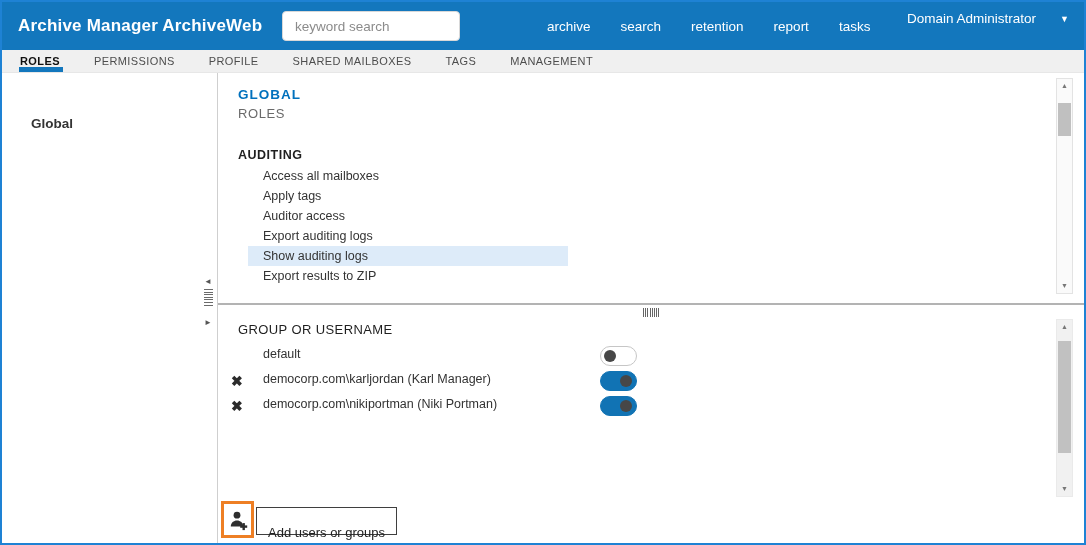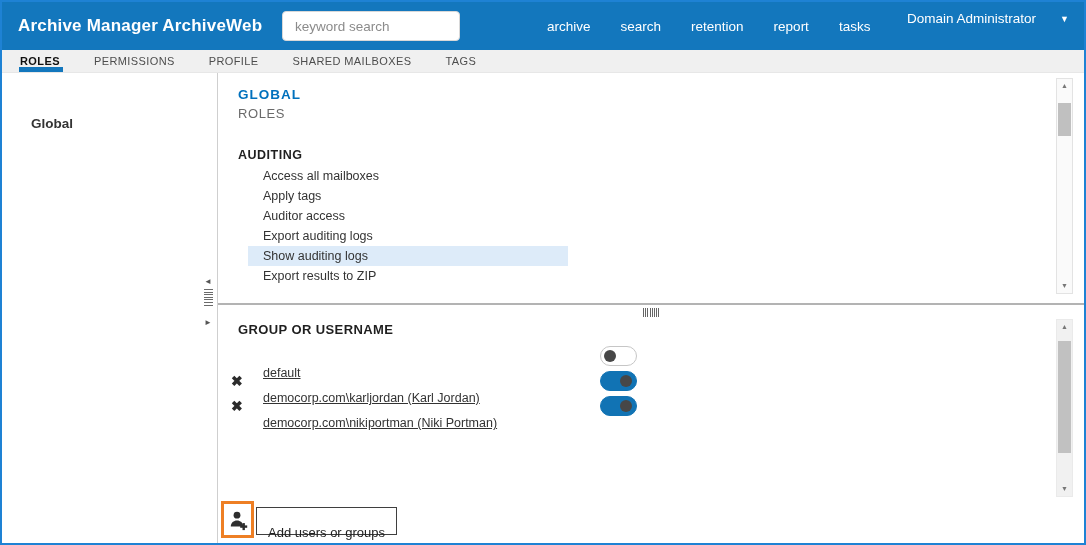--- a/index.html
+++ b/index.html
@@ -51,25 +51,25 @@
           padding-left:15px; width:320px; cursor:pointer; white-space:nowrap; }
   .perm.selected { background:#ddebf9; }
 
   
   .hsplit { position:absolute; top:230px; left:0; right:0; height:2px; background:#b3b3b3; cursor:row-resize; }
   .h-grip { position:absolute; top:235px; left:calc(50% - 8px); width:16px; height:9px;
             background:repeating-linear-gradient(to right,#666 0 1px,transparent 1px 2.2px); cursor:row-resize; }
 
   
   .users-panel { position:absolute; top:232px; bottom:0; left:0; right:0; padding:17px 0 0 20px; }
-  .section-h2 { font-size:13px; font-weight:700; color:#1f1f1f; letter-spacing:.4px; }
+  .section-h2 { font-size:13px; font-weight:400; color:#1f1f1f; letter-spacing:.4px; }
   .user-rows { position:absolute; top:39px; left:0; right:0; }
   .urow { position:relative; height:25px; }
   .xicon { position:absolute; left:13px; top:3px; font-size:14px; font-weight:700; color:#2b2b2b; cursor:pointer; line-height:18px; }
-  .uname { position:absolute; left:45px; top:22px; font-size:12.5px; color:#333; white-space:nowrap;text-decoration:underline; }
+  .uname { position:absolute; left:45px; top:3px; font-size:12.5px; color:#333; white-space:nowrap; }
   .toggle { position:absolute; left:382px; top:2px; width:37px; height:20px; border-radius:10px;
             background:#fff; border:1px solid #c6c6c6; cursor:pointer; }
   .toggle .knob { position:absolute; left:3px; top:3px; width:12px; height:12px; border-radius:50%; background:#474747; }
   .toggle.on { background:#1173b4; border-color:#1173b4; }
   .toggle.on .knob { left:auto; right:4px; }
 
   .add-iconbox { position:absolute; left:3px; top:196px; width:33px; height:37px;
                  border:3px solid #ee7f24; background:#fff; display:flex; align-items:center;
                  justify-content:center; cursor:pointer; }
   .add-label { position:absolute; left:38px; top:202px; height:25px; line-height:23px;
@@ -109,20 +109,21 @@
     </div>
   </header>
 
   <div class="tabbar">
 
   <div class="tab active">ROLES</div>
       <div class="tab">PERMISSIONS</div>
       <div class="tab">PROFILE</div>
       <div class="tab">SHARED MAILBOXES</div>
       <div class="tab">TAGS</div>
+      <div class="tab">MANAGEMENT</div>
     </div>
 
   <div class="content">
 
     <aside class="sidebar">
       <div class="side-item">Global</div>
       <div class="vsplit">
         <span class="sp-arrow">◄</span>
         <span class="sp-grip"></span>
         <span class="sp-arrow down-gap">►</span>
@@ -161,21 +162,21 @@
 
         <div class="urow">
 
               <span class="uname">default</span>
               <span class="toggle">
                 <span class="knob"></span>
               </span>
             </div>
             <div class="urow">
               <span class="xicon">✖</span>
-              <span class="uname">democorp.com\karljordan (Karl Jordan)</span>
+              <span class="uname">democorp.com\karljordan (Karl Manager)</span>
               <span class="toggle on">
                 <span class="knob"></span>
               </span>
             </div>
             <div class="urow">
               <span class="xicon">✖</span>
               <span class="uname">democorp.com\nikiportman (Niki Portman)</span>
               <span class="toggle on">
                 <span class="knob"></span>
               </span>

